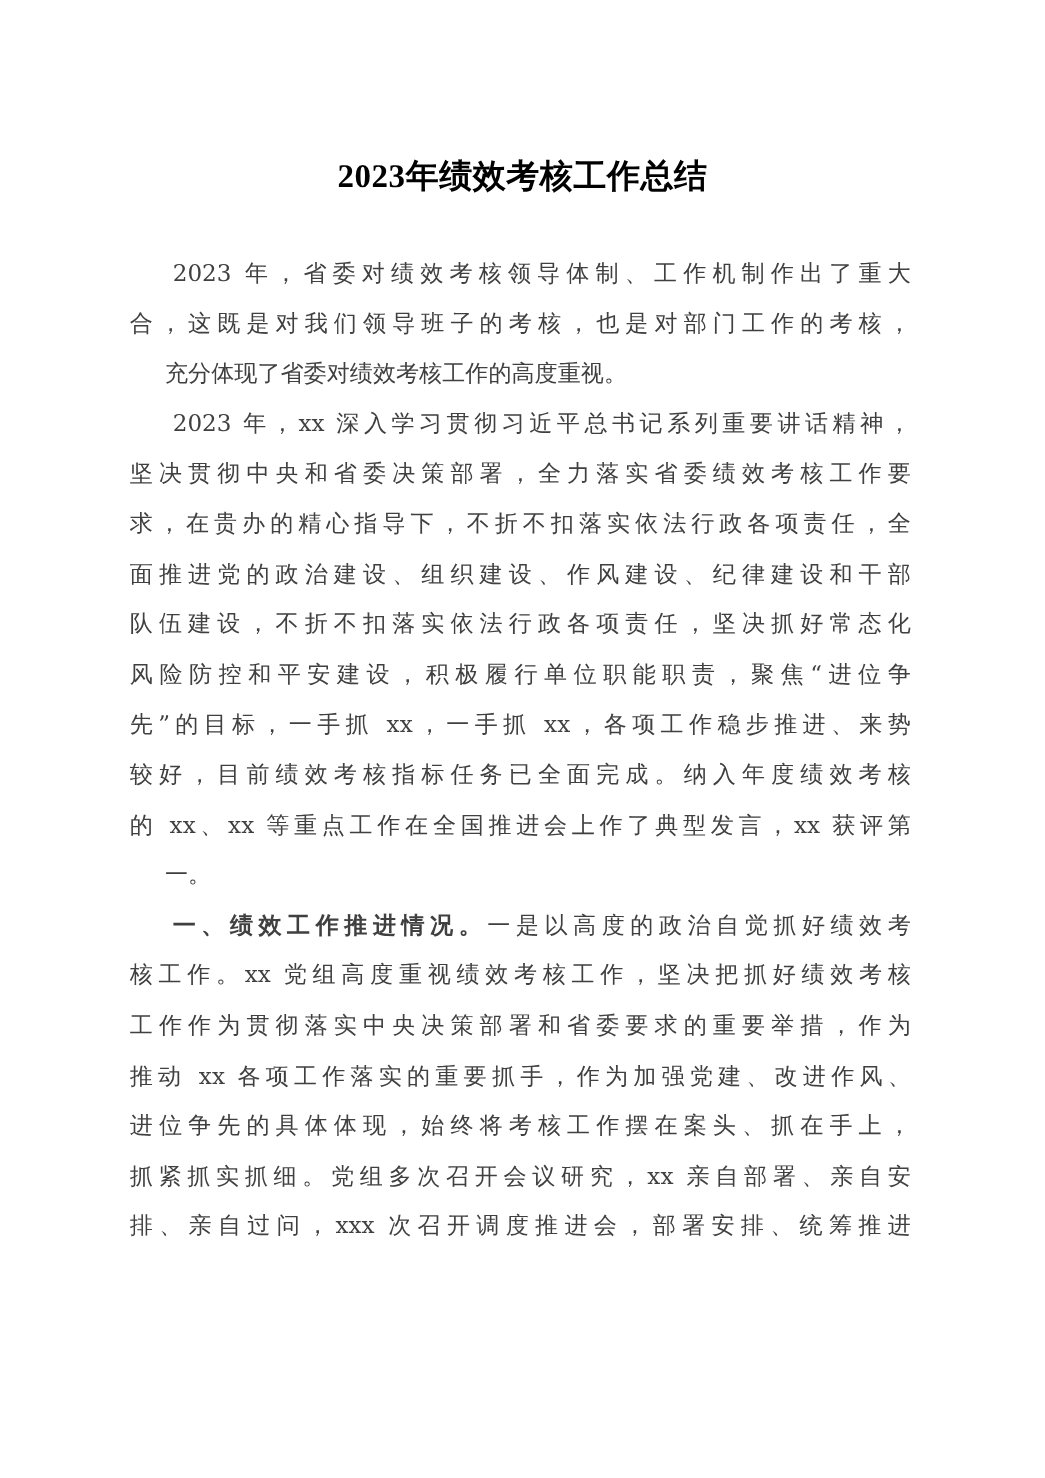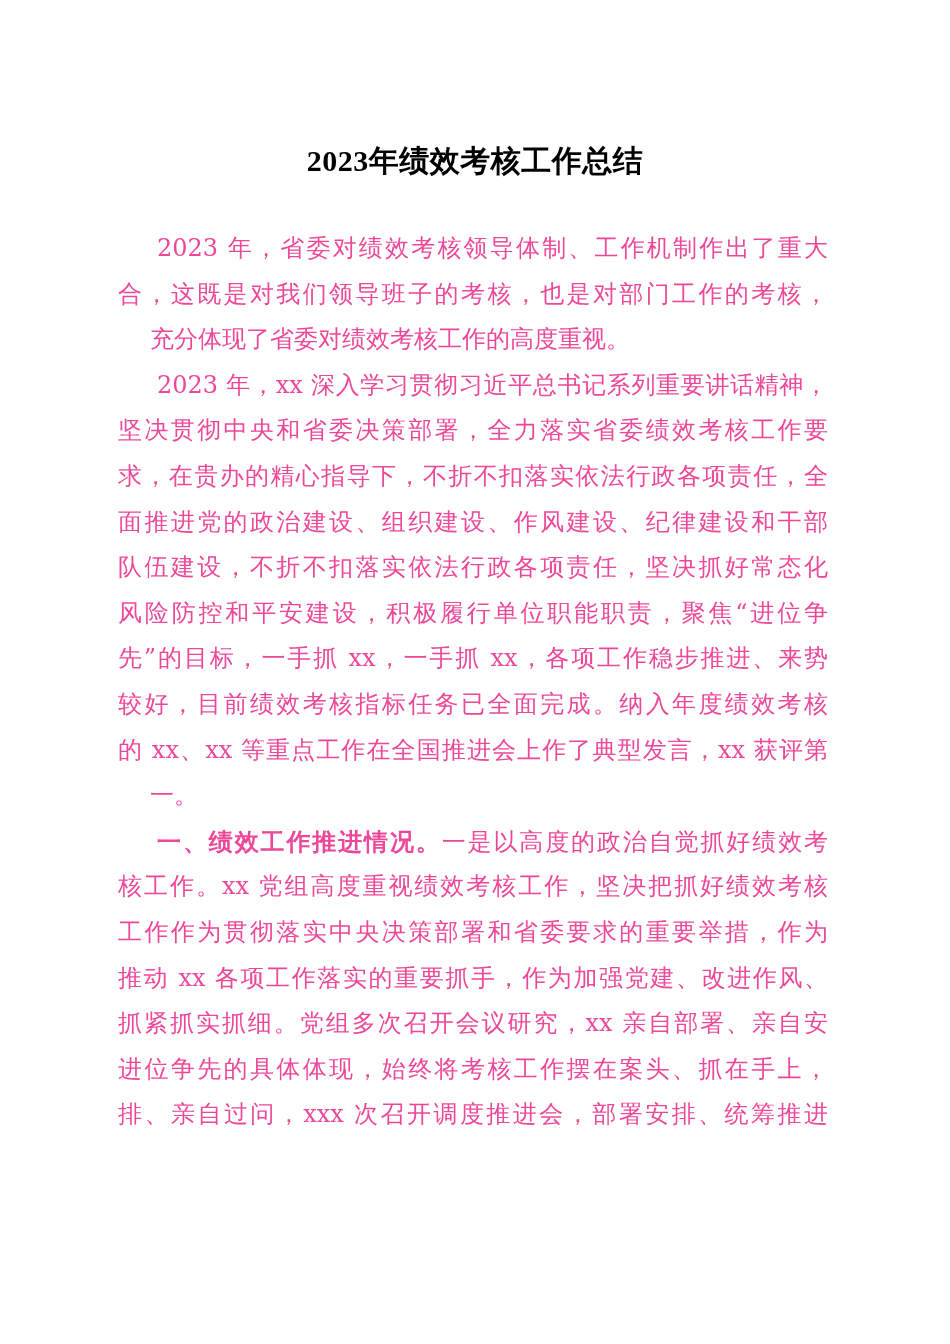--- a/index.html
+++ b/index.html
@@ -39,27 +39,27 @@
     .body {
       position: absolute;
       left: 118px;
       top: 226px;
       width: 710px;
     }
     .line {
       display: block;
       height: 45.6px;
       line-height: 45.6px;
-      font-size: 24px;
+      font-size: 21px;
       white-space: nowrap;
       text-align: justify;
       text-align-last: justify;
       letter-spacing: 0;
       font-family: "DejaVu Serif", "Liberation Serif", serif;
-      color: #ec4899;
+      color: #404040;
     }
     .line.indent {
       padding-left: 39px;
     }
     .line.last {
       text-align-last: left;
       margin-left: 32px;
     }
     .bold {
       font-weight: bold;
@@ -92,19 +92,19 @@
       <span class="line">较好，目前绩效考核指标任务已全面完成。纳入年度绩效考核</span>
       <span class="line">的 xx、xx 等重点工作在全国推进会上作了典型发言，xx 获评第</span>
       <span class="line last">一。</span>
     </div>
 
     <div>
       <span class="line indent"><span class="bold">一、绩效工作推进情况。</span><span>一是以高度的政治自觉抓好绩效考</span></span>
       <span class="line">核工作。xx 党组高度重视绩效考核工作，坚决把抓好绩效考核</span>
       <span class="line">工作作为贯彻落实中央决策部署和省委要求的重要举措，作为</span>
       <span class="line">推动 xx 各项工作落实的重要抓手，作为加强党建、改进作风、</span>
+      <span class="line">进位争先的具体体现，始终将考核工作摆在案头、抓在手上，</span>
       <span class="line">抓紧抓实抓细。党组多次召开会议研究，xx 亲自部署、亲自安</span>
-      <span class="line">进位争先的具体体现，始终将考核工作摆在案头、抓在手上，</span>
       <span class="line">排、亲自过问，xxx 次召开调度推进会，部署安排、统筹推进</span>
     </div>
 
   </div>
 </div>
 
 </body></html>

